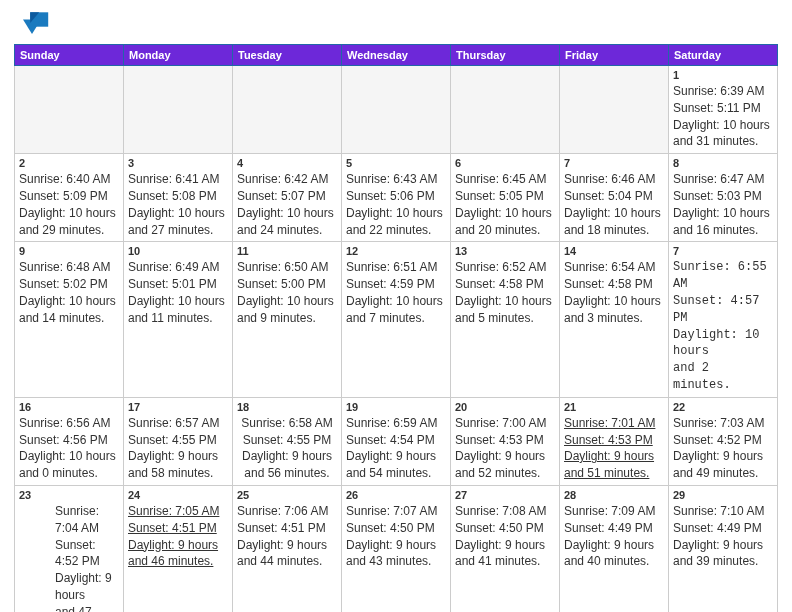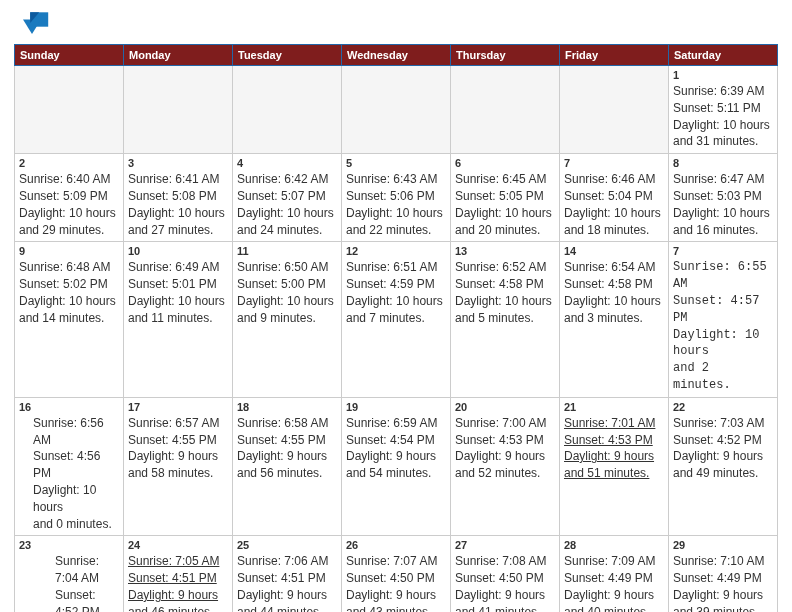--- a/index.html
+++ b/index.html
@@ -51,21 +51,21 @@
     .location {
       font-size: 13px;
       color: #555;
     }
     .calendar {
       width: 100%;
       border-collapse: collapse;
       border: 1px solid #bbb;
     }
     .calendar th {
-      background: #7f1d1d;
+      background: #6d28d9;
       color: #fff;
       font-size: 11px;
       font-weight: bold;
       text-align: left;
       padding: 4px 5px;
       border: 1px solid #2266a8;
     }
     .calendar td {
       vertical-align: top;
       border: 1px solid #ccc;
@@ -246,35 +246,35 @@
             <span class="day-number">7</span>
             <div class="day-info" style="white-space: pre-line; font-family: Liberation Mono, monospace;">Sunrise: 6:55 AM
 Sunset: 4:57 PM
 Daylight: 10 hours
 and 2 minutes.</div>
           </td>
         </tr>
         <tr>
           <td>
             <span class="day-number">16</span>
-            <div class="day-info" style="white-space: pre-line; margin-left: 14px;">Sunrise: 6:56 AM
+            <div class="day-info" style="white-space: pre-line;">Sunrise: 6:56 AM
 Sunset: 4:56 PM
 Daylight: 10 hours
 and 0 minutes.</div>
           </td>
           <td>
             <span class="day-number">17</span>
             <div class="day-info" style="white-space: pre-line;">Sunrise: 6:57 AM
 Sunset: 4:55 PM
 Daylight: 9 hours
 and 58 minutes.</div>
           </td>
           <td>
             <span class="day-number">18</span>
-            <div class="day-info" style="white-space: pre-line;">Sunrise: 6:58 AM
+            <div class="day-info" style="white-space: pre-line; text-align: center;">Sunrise: 6:58 AM
 Sunset: 4:55 PM
 Daylight: 9 hours
 and 56 minutes.</div>
           </td>
           <td>
             <span class="day-number">19</span>
             <div class="day-info" style="white-space: pre-line;">Sunrise: 6:59 AM
 Sunset: 4:54 PM
 Daylight: 9 hours
 and 54 minutes.</div>

